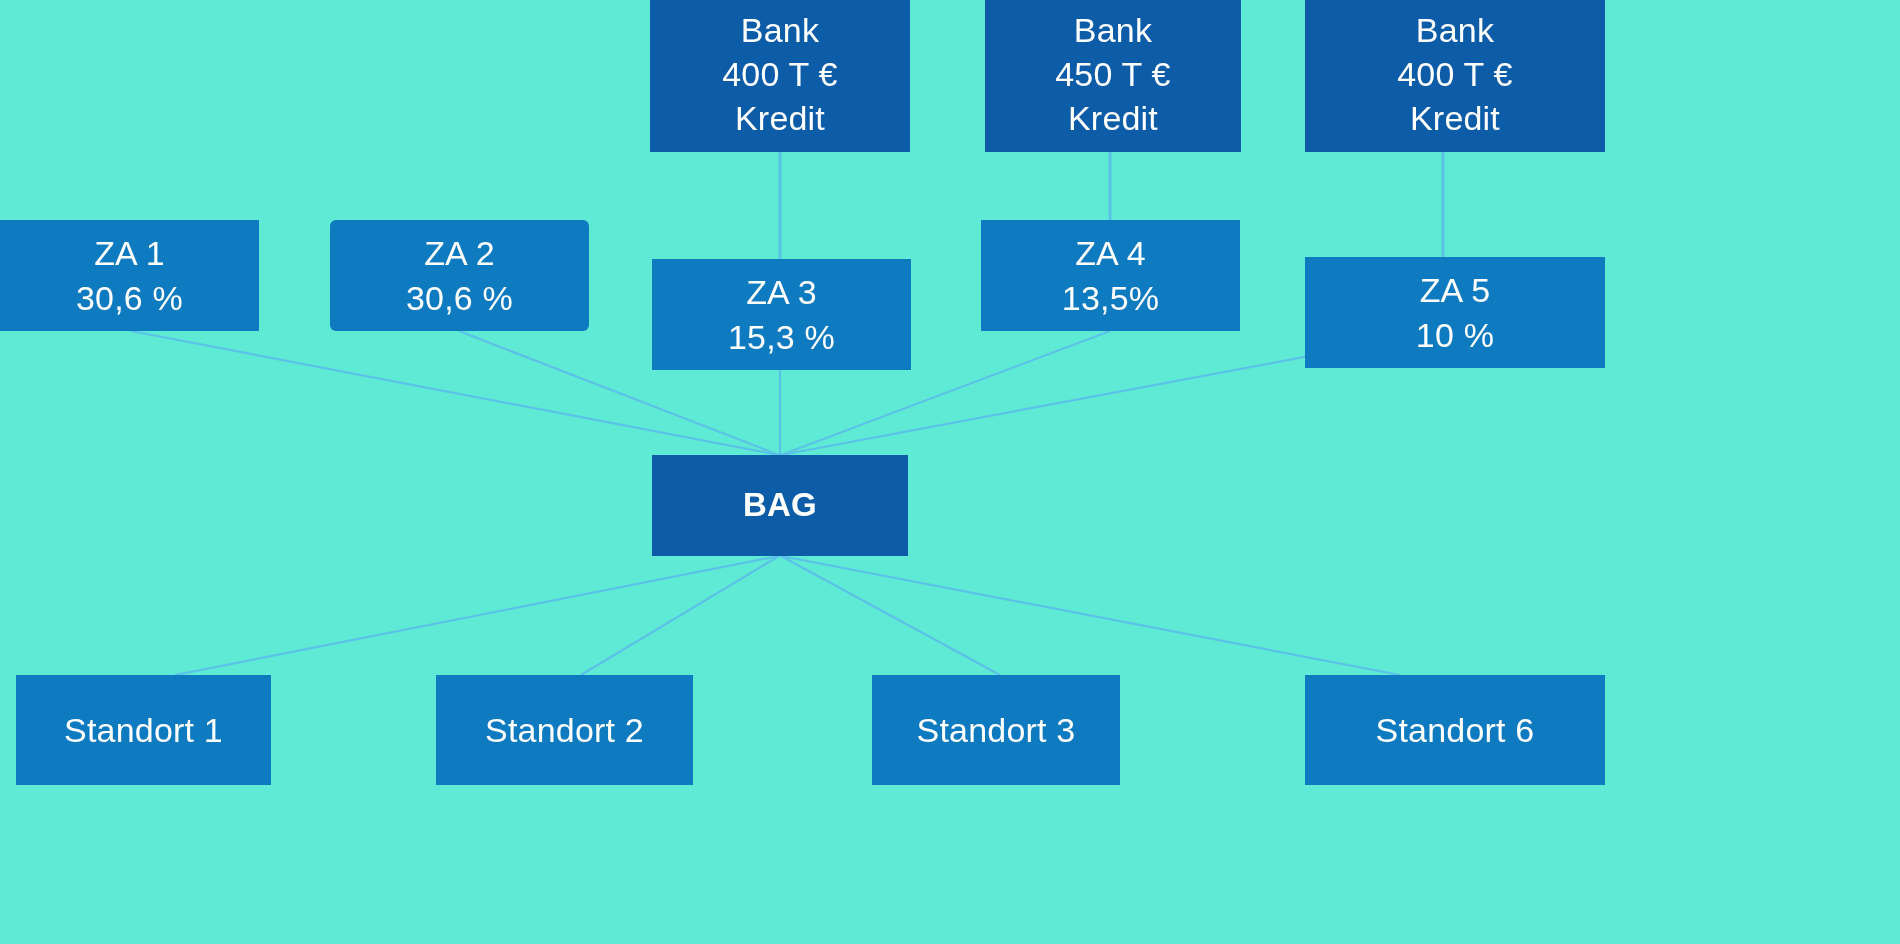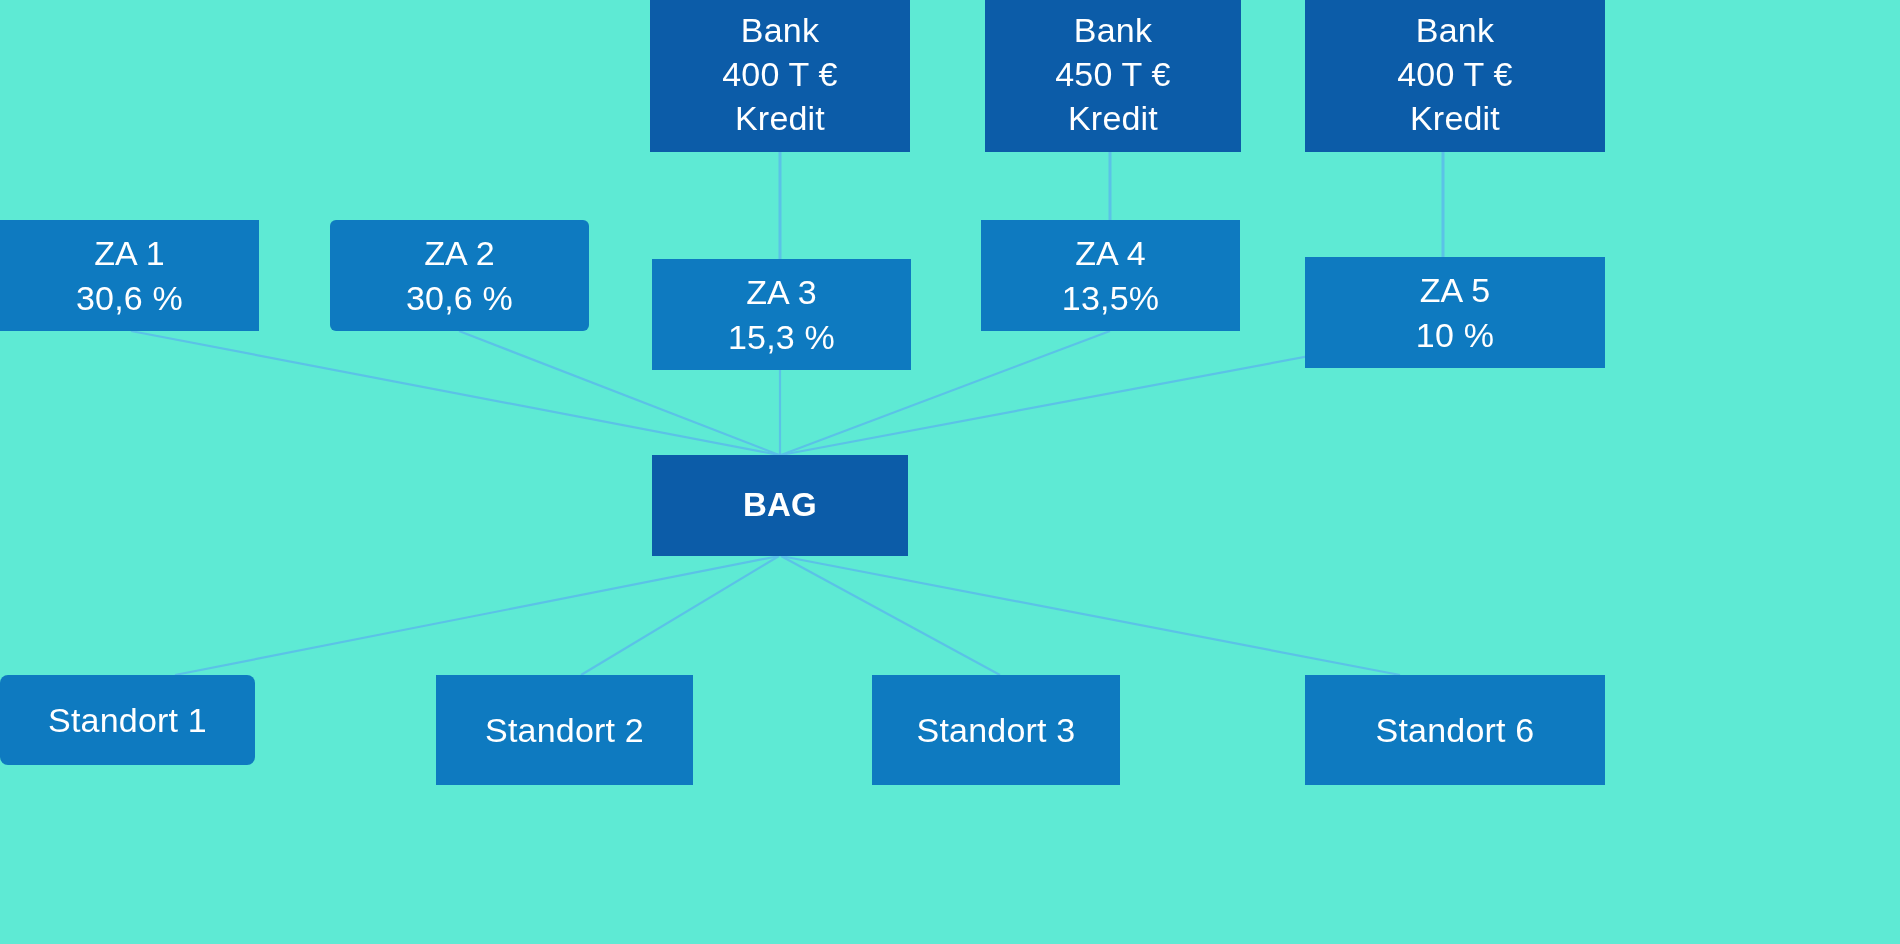--- a/index.html
+++ b/index.html
@@ -129,21 +129,21 @@
 
   <div class="node za" style="left:1305px;top:220px;width:300px;height:111px;margin-top:37px;">
     <span class="ln">ZA 5</span>
     <span class="ln">10 %</span>
   </div>
 
   <div class="node bag" style="left:652px;top:455px;width:256px;height:101px;">
     <span class="ln">BAG</span>
   </div>
 
-  <div class="node standort" style="left:0px;top:675px;width:255px;height:90px;border-radius:8px;">
+  <div class="node standort" style="left:16px;top:675px;width:255px;height:110px;">
     <span class="ln">Standort 1</span>
   </div>
 
   <div class="node standort" style="left:436px;top:675px;width:257px;height:110px;">
     <span class="ln">Standort 2</span>
   </div>
 
   <div class="node standort" style="left:872px;top:675px;width:248px;height:110px;">
     <span class="ln">Standort 3</span>
   </div>

